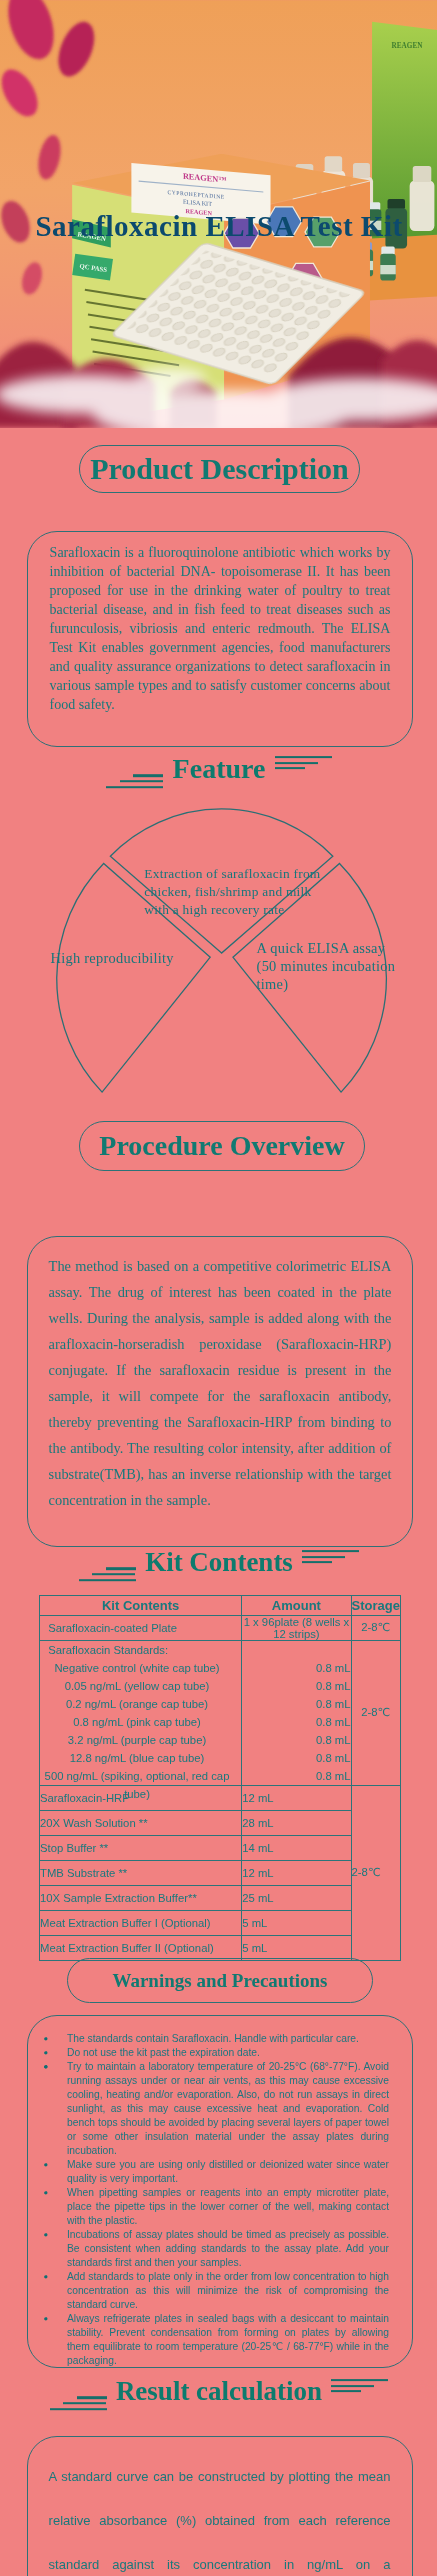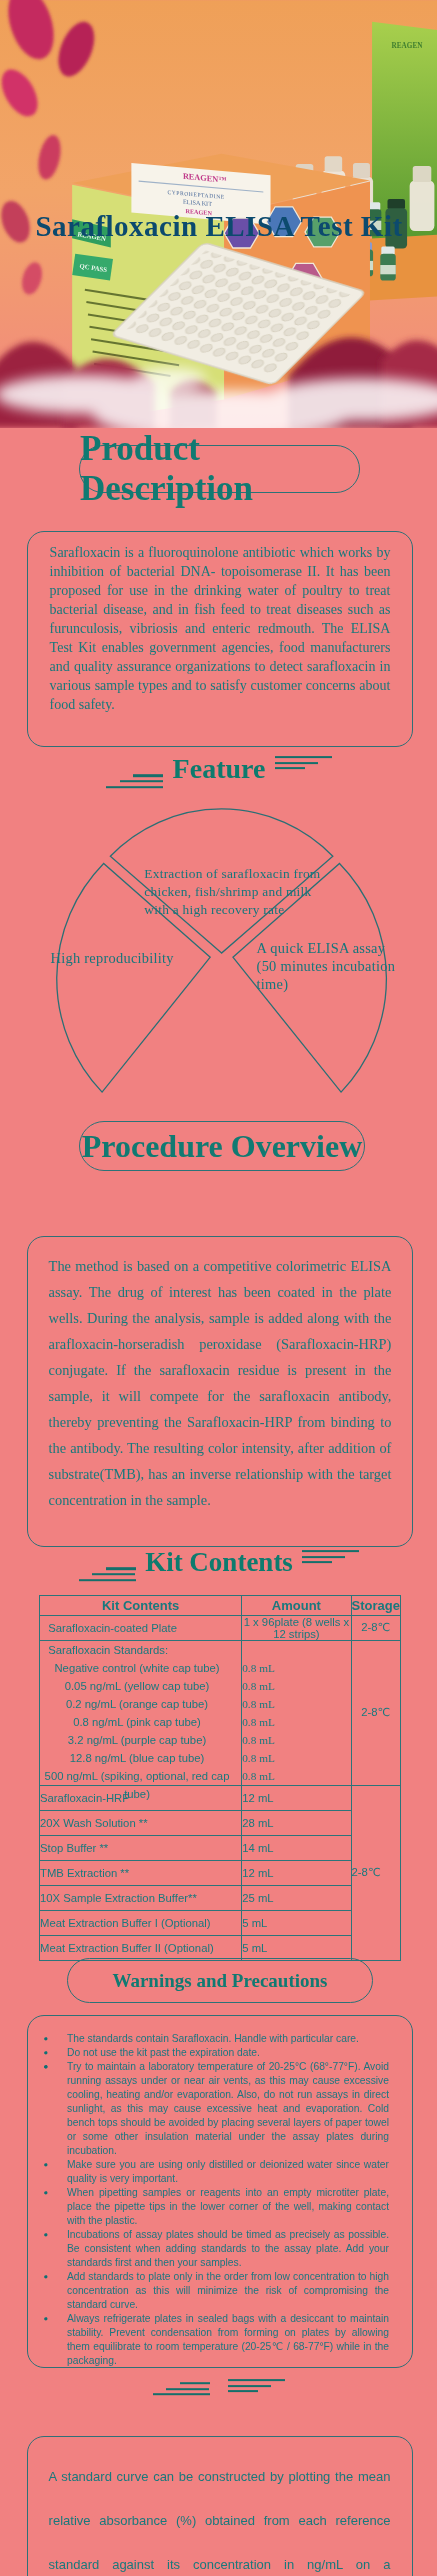--- a/index.html
+++ b/index.html
@@ -15,36 +15,36 @@
   
   .lin-head{position:absolute;width:438px;display:flex;justify-content:center;align-items:flex-end;
             color:#0d7b6e;font-weight:bold;}
   .deco{display:flex;flex-direction:column;gap:3.6px;}
   .deco div{height:2.1px;background:#156f6b;}
   .deco.left{align-self:flex-end;margin:0 9.3px 3.1px 0;transform:translateY(6.2px);}
   .deco.right{align-self:flex-start;margin:0 0 0 9.3px;transform:translateY(3.1px);}
   .deco.left .l1{width:30px;margin-left:27px;} .deco.left .l2{width:43px;margin-left:13.4px;} .deco.left .l3{width:57px;}
   .deco.right .l1{width:57px;} .deco.right .l2{width:43px;} .deco.right .l3{width:30px;}
   
-  .tbox{position:absolute;border:1.5px solid #2f7077;border-radius:17px;color:#18797c;}
+  .tbox{position:absolute;border:1.5px solid #2f7077;border-radius:30px;color:#18797c;}
   .desc-box{left:27px;top:531px;width:384px;height:214px;}
   .desc-box p{margin:0;padding:11.3px 21.6px;font-size:14px;line-height:19px;text-align:justify;}
   .proc-box{left:27px;top:1236px;width:384px;height:309px;}
   .proc-box p{margin:0;padding:15.5px 20.6px;font-size:14.4px;line-height:26px;text-align:justify;}
   
   .kit-table{position:absolute;left:39px;top:1595px;width:362px;border-collapse:collapse;
     font-family:"Liberation Sans","DejaVu Sans",sans-serif;color:#19797e;font-size:11.3px;}
   .kit-table td,.kit-table th{border:1px solid #2c747a;padding:0;}
   .kit-table th{font-size:13px;height:18.5px;}
   .cell-c{text-align:center;margin-left:28px;}
   .row-plate td{height:17.5px;}
   .row-plate .name{padding-left:8.2px;}
   .std-label{height:18px;line-height:18px;padding-left:8.2px;text-align:left;}
   .std-name{height:18px;line-height:18px;text-align:center;padding-right:7.2px;}
-  .std-amt{height:18px;line-height:18px;text-align:left;font-family:Liberation Serif, serif;}
+  .std-amt{height:18px;line-height:18px;text-align:right;}
   .row-reagent td{height:24px;text-align:left;}
   
   .warn-box{left:27px;top:2015px;width:384px;height:351px;font-family:"Liberation Sans","DejaVu Sans",sans-serif;}
   .warn-list{padding:15.5px 23px 0 0;margin:0;}
   .w-item{position:relative;padding-left:39px;font-size:10.3px;line-height:14px;text-align:justify;color:#1c7680;}
   .w-item .bullet{position:absolute;left:15.5px;top:0;font-size:7.7px;color:#0f6f74;}
   
   .result-box{left:27px;top:2436px;width:384px;height:223px;font-family:"Liberation Sans","DejaVu Sans",sans-serif;}
   .result-box p{margin:0;padding:17.5px 21.6px 0 20.6px;font-size:13px;line-height:44px;text-align:justify;}
   svg text{font-family:"Liberation Serif","DejaVu Serif",serif;}
@@ -222,21 +222,21 @@
       <g filter="url(#blur12)" opacity="0.85">
         <ellipse cx="160" cy="765" rx="170" ry="38" fill="#ffffff"></ellipse>
         <ellipse cx="430" cy="805" rx="250" ry="48" fill="#ffffff"></ellipse>
         <ellipse cx="700" cy="775" rx="190" ry="42" fill="#ffffff"></ellipse>
         <ellipse cx="330" cy="735" rx="70" ry="22" fill="#ffffff" opacity="0.9"></ellipse>
       </g>
     </svg>
     <div class="photo-title">Sarafloxacin ELISA Test Kit</div>
   </div>
 
-  <div class="pill" style="left:79px;top:445px;width:279px;height:46px;font-size:35px;">
+  <div class="pill" style="left:79px;top:445px;width:279px;height:46px;font-size:30px;">
     <span>Product Description</span>
   </div>
   <div class="tbox desc-box">
     <p>Sarafloxacin is a fluoroquinolone antibiotic which works by inhibition of bacterial DNA- topoisomerase II. It has been proposed for use in the drinking water of poultry to treat bacterial disease, and in fish feed to treat diseases such as furunculosis, vibriosis and enteric redmouth. The ELISA Test Kit enables government agencies, food manufacturers and quality assurance organizations to detect sarafloxacin in various sample types and to satisfy customer concerns about food safety.</p>
   </div>
 
   <div class="lin-head" style="top:753px;font-size:28px;">
     <div class="deco left">
         <div class="l1"></div>
         <div class="l2"></div>
@@ -260,21 +260,21 @@
       <text x="280" y="160">Extraction of sarafloxacin from</text>
       <text x="280" y="195">chicken, fish/shrimp and milk</text>
       <text x="280" y="230">with a high recovery rate</text>
       <text x="98" y="325" font-size="28">High reproducibility</text>
       <text x="498" y="305" font-size="28">A quick ELISA assay</text>
       <text x="498" y="340" font-size="28">(50 minutes incubation</text>
       <text x="498" y="375" font-size="28">time)</text>
     </g>
   </svg>
 
-  <div class="pill" style="left:79px;top:1121px;width:284px;height:48px;font-size:32px;">
+  <div class="pill" style="left:79px;top:1121px;width:284px;height:48px;font-size:28px;">
     <span>Procedure Overview</span>
   </div>
   <div class="tbox proc-box">
     <p>The method is based on a competitive colorimetric ELISA assay. The drug of interest has been coated in the plate wells. During the analysis, sample is added along with the arafloxacin-horseradish peroxidase (Sarafloxacin-HRP) conjugate. If the sarafloxacin residue is present in the sample, it will compete for the sarafloxacin antibody, thereby preventing the Sarafloxacin-HRP from binding to the antibody. The resulting color intensity, after addition of substrate(TMB), has an inverse relationship with the target concentration in the sample.</p>
   </div>
 
   <div class="lin-head" style="top:1547px;font-size:27px;">
     <div class="deco left">
         <div class="l1"></div>
         <div class="l2"></div>
@@ -335,21 +335,21 @@
     </tr>
     <tr class="row-reagent">
       <td>20X Wash Solution **</td>
       <td>28 mL</td>
     </tr>
     <tr class="row-reagent">
       <td>Stop Buffer **</td>
       <td>14 mL</td>
     </tr>
     <tr class="row-reagent">
-      <td>TMB Extraction **</td>
+      <td>TMB Substrate **</td>
       <td>12 mL</td>
     </tr>
     <tr class="row-reagent">
       <td>10X Sample Extraction Buffer**</td>
       <td>25 mL</td>
     </tr>
     <tr class="row-reagent">
       <td>Meat Extraction Buffer I (Optional)</td>
       <td>5 mL</td>
     </tr>
@@ -376,20 +376,21 @@
       <div class="w-item"><span class="bullet">●</span><span>Always refrigerate plates in sealed bags with a desiccant to maintain stability. Prevent condensation from forming on plates by allowing them equilibrate to room temperature (20-25℃ / 68-77°F) while in the packaging.</span></div>
     </div>
   </div>
 
   <div class="lin-head" style="top:2376px;font-size:27px;">
     <div class="deco left">
         <div class="l1"></div>
         <div class="l2"></div>
         <div class="l3"></div>
       </div>
+    <span>Result calculation</span>
     <div class="deco right">
         <div class="l1"></div>
         <div class="l2"></div>
         <div class="l3"></div>
       </div>
   </div>
   <div class="tbox result-box">
     <p>A standard curve can be constructed by plotting the mean relative absorbance (%) obtained from each reference standard against its concentration in ng/mL on a logarithmic curve.</p>
 
   </div>

